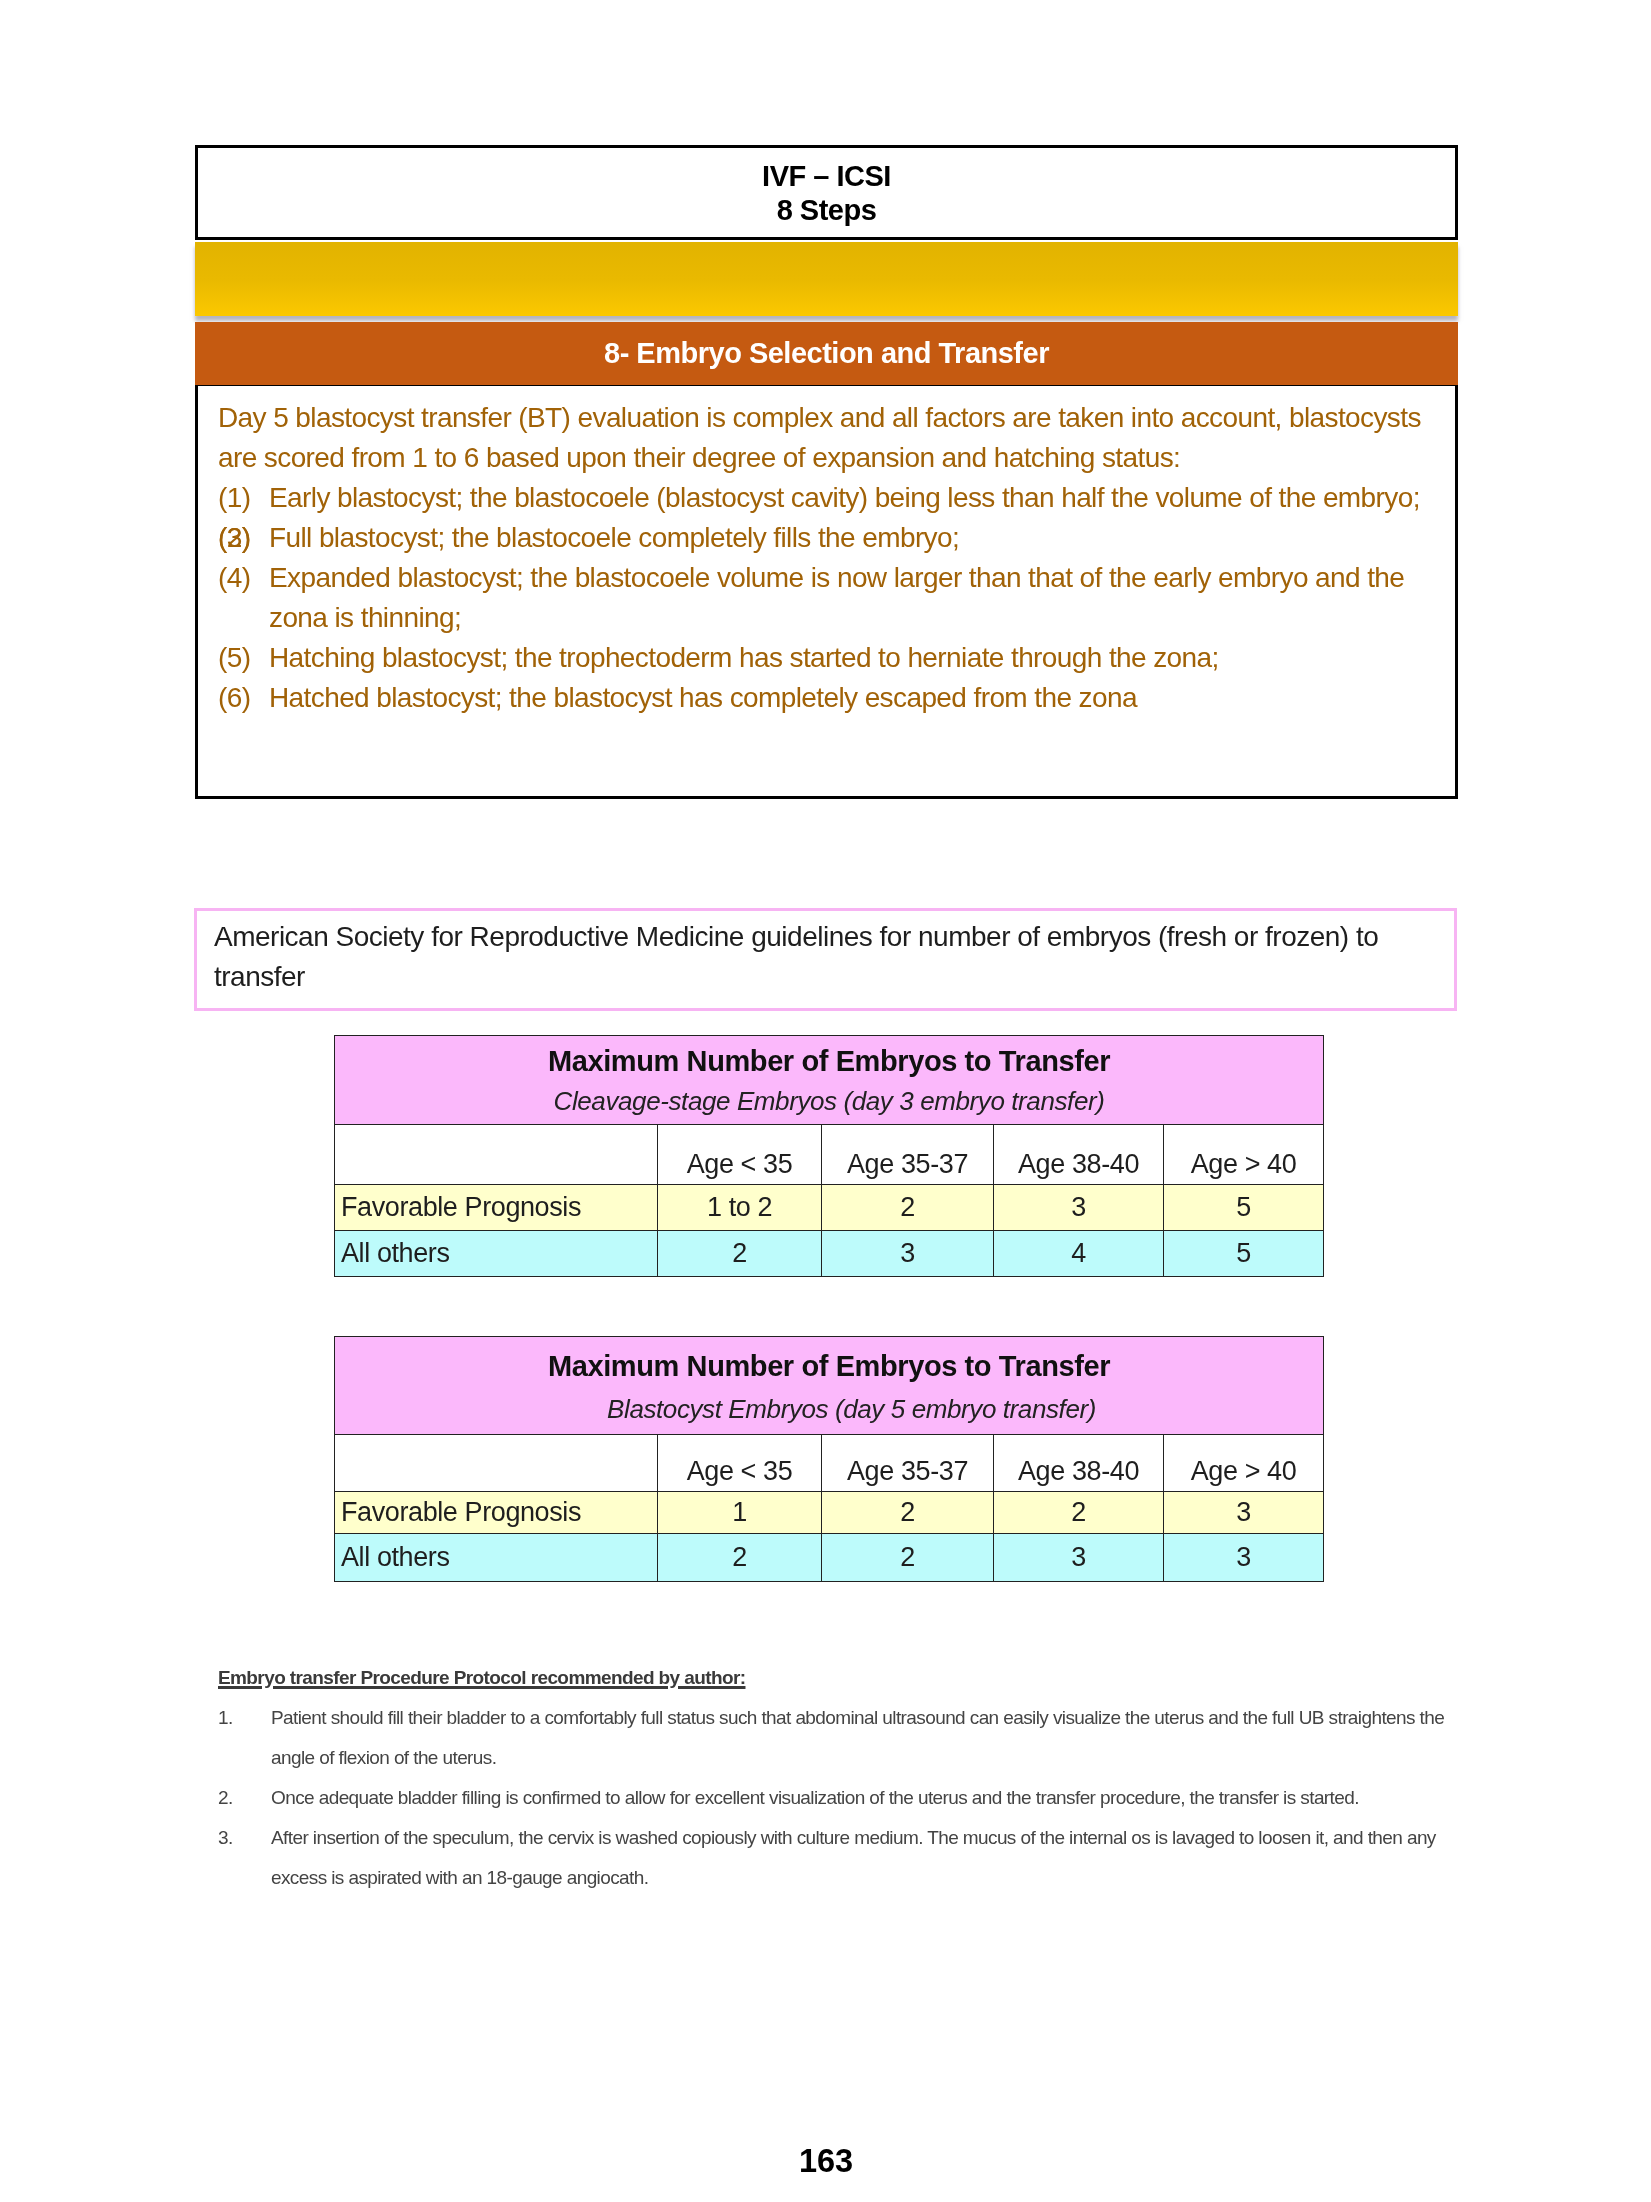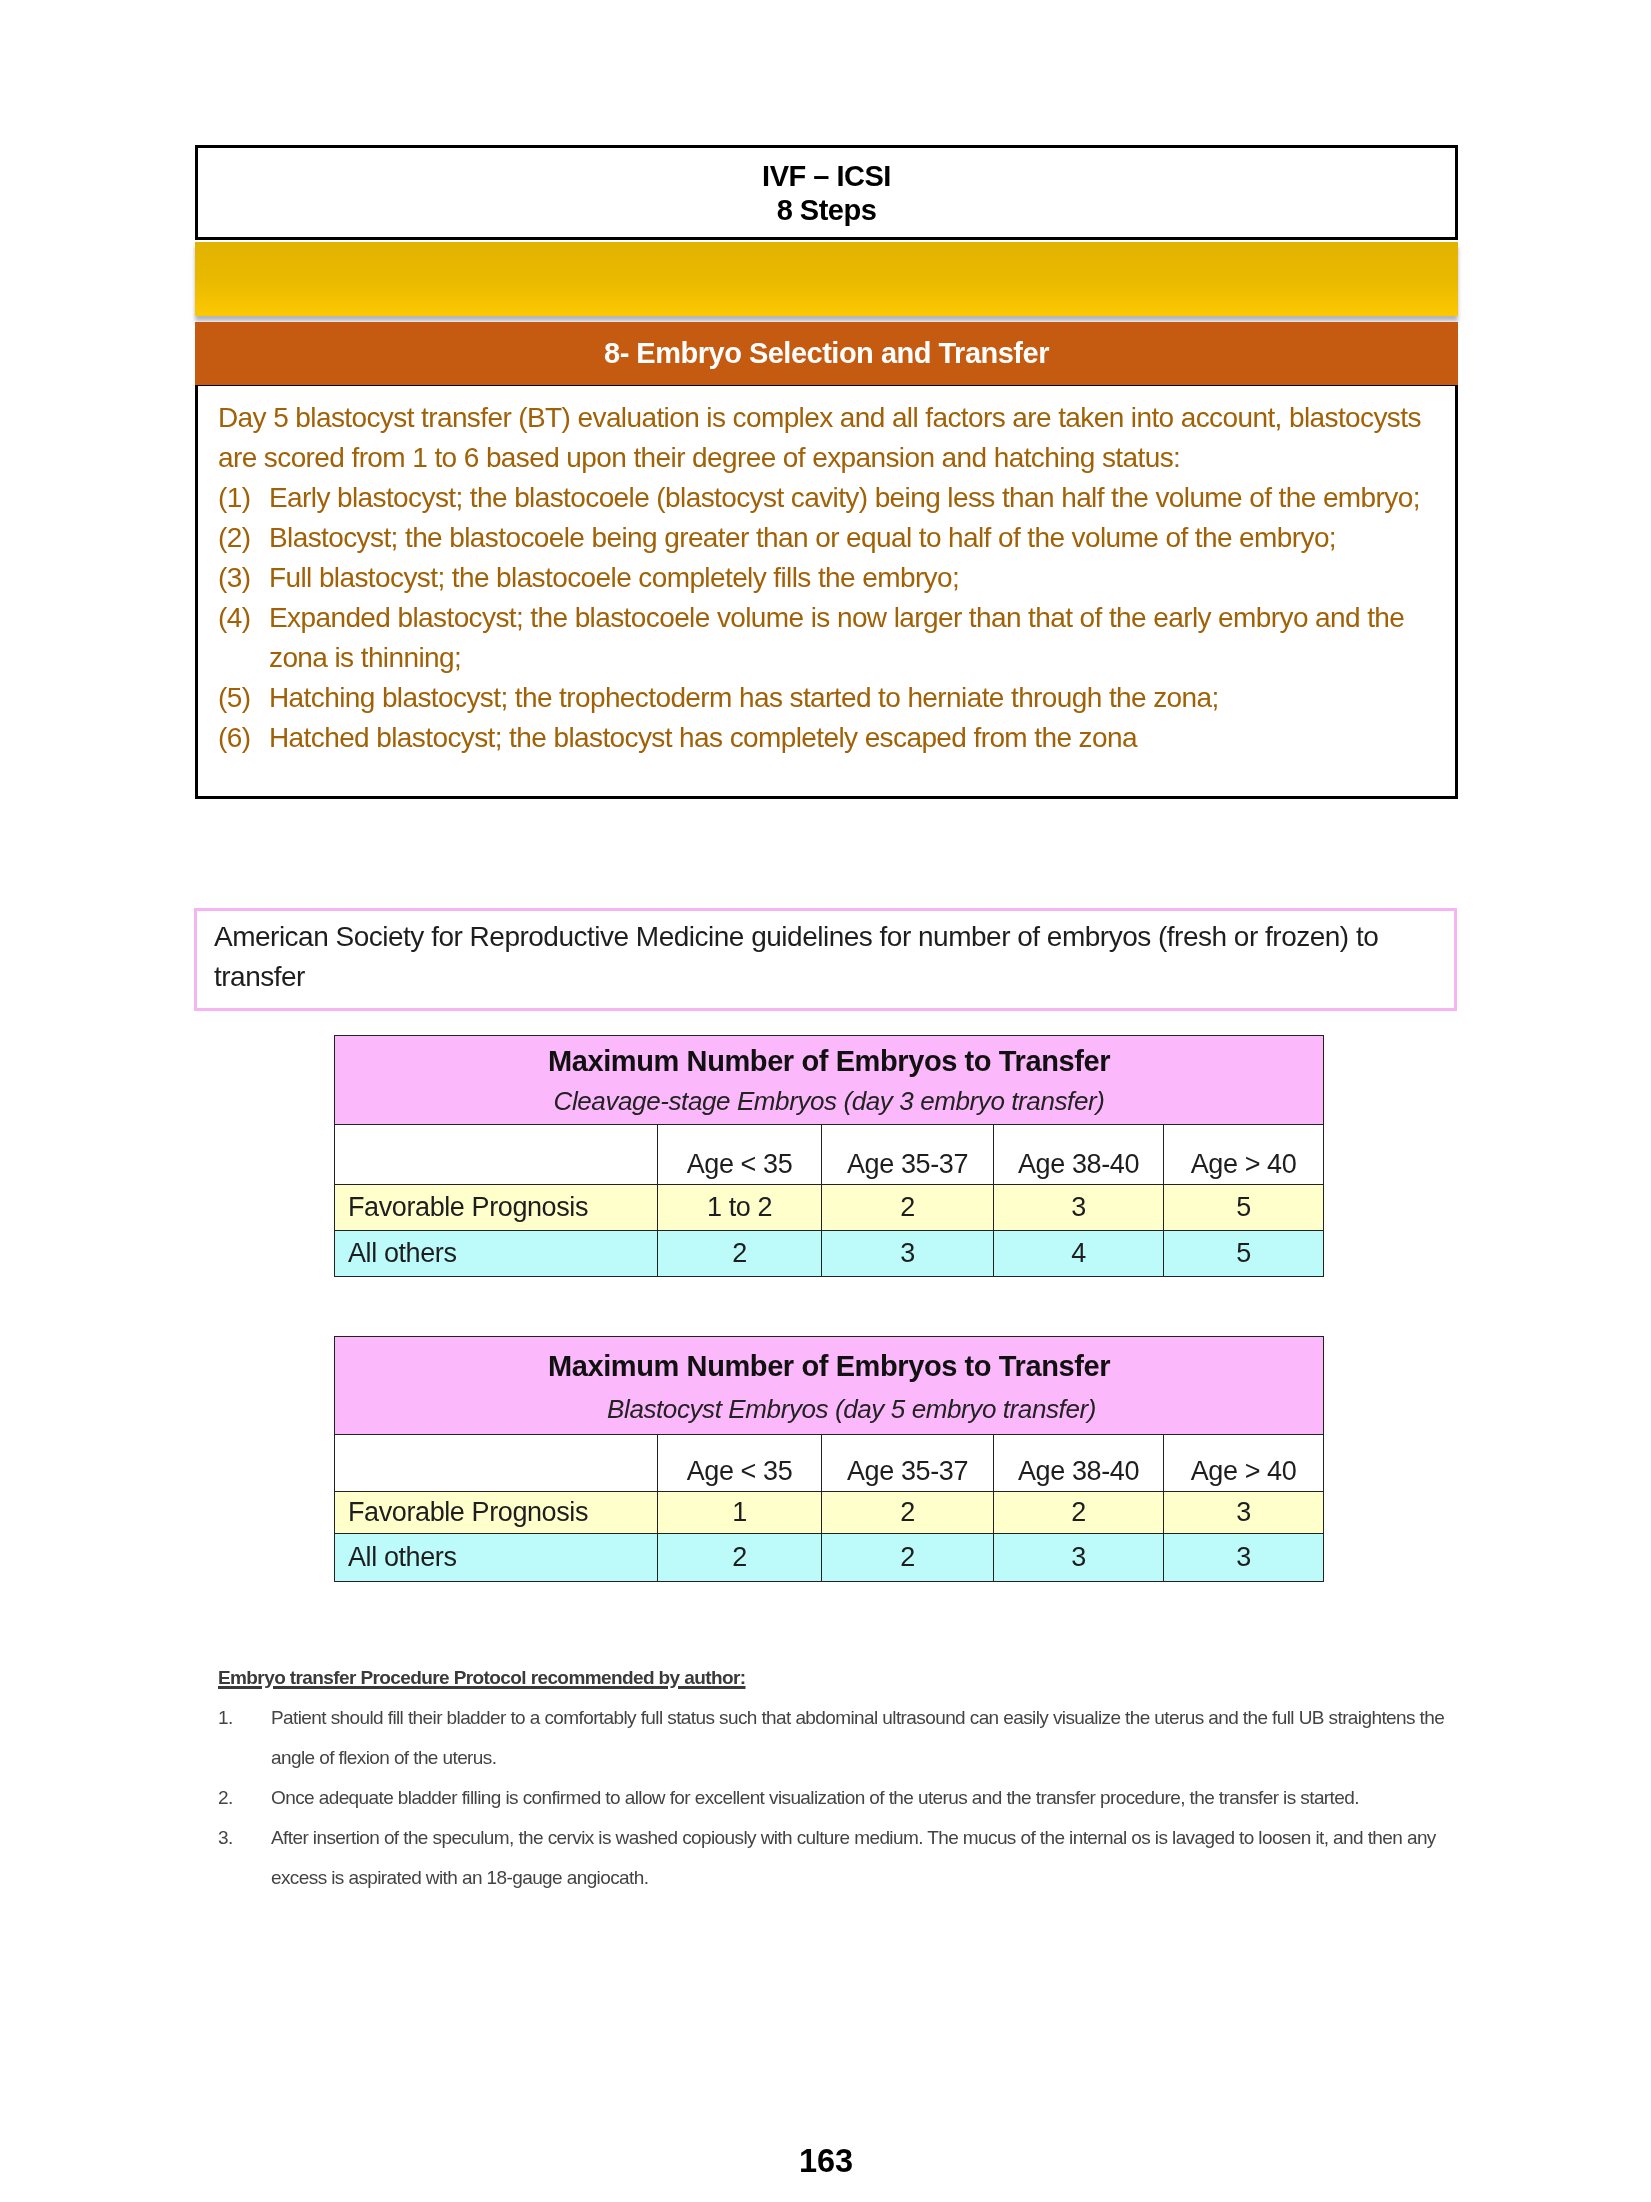--- a/index.html
+++ b/index.html
@@ -63,21 +63,21 @@
     }
     .emb-table td, .emb-table th { border: 1.9px solid #222; padding: 0; }
     .emb-table .hdr-band { background: #FBB8FB; text-align: center; }
     .emb-table .hdr-title { font-weight: bold; font-size: 29px; color: #111; }
     .emb-table .hdr-sub { font-style: italic; font-size: 26px; color: #222; }
     .emb-table .col-hdr td { background: #fff; text-align: center; vertical-align: bottom; padding-bottom: 3.8px; }
     .emb-table .col-hdr td.label { text-align: left; }
     .emb-table tr.fav td { background: #FFFFCC; }
     .emb-table tr.oth td { background: #BDFBFB; }
     .emb-table tr.fav td, .emb-table tr.oth td { text-align: center; }
-    .emb-table td.rowlabel { text-align: left !important; padding-left: 13px; }
+    .emb-table td.rowlabel { text-align: left !important; padding-left: 6px; }
     #table-cleavage { top: 1035px; }
     #table-blastocyst { top: 1336px; }
 
     
     #protocol {
       left: 218px; top: 1658px; width: 1243px;
       font-size: 19px; line-height: 40px; color: #444; letter-spacing: -0.6px;
     }
     #protocol .heading { font-weight: bold; text-decoration: underline; color: #3a3a3a; text-decoration-thickness: 2.9px; }
     #protocol ol { list-style: none; margin: 0; padding: 0; }
@@ -98,21 +98,21 @@
 </div>
 
 <div id="gold-band" class="abs"></div>
 
 <div id="section-header" class="abs">8- Embryo Selection and Transfer</div>
 
 <div id="content-box" class="abs">
   <p>Day 5 blastocyst transfer (BT) evaluation is complex and all factors are taken into account, blastocysts are scored from 1 to 6 based upon their degree of expansion and hatching status:</p>
   <ul class="stage-list">
     <li><span class="num">(1)</span><span>Early blastocyst; the blastocoele (blastocyst cavity) being less than half the volume of the embryo;</span></li>
-    <li><span class="num">(2)</span><span>Blastocyst; the blastocoele being greater than or equal to half of the volume of the embryo;</span></li>
+    <li><span class="num">(2)</span></li>
     <li><span class="num">(3)</span><span>Full blastocyst; the blastocoele completely fills the embryo;</span></li>
     <li><span class="num">(4)</span><span>Expanded blastocyst; the blastocoele volume is now larger than that of the early embryo and the zona is thinning;</span></li>
     <li><span class="num">(5)</span><span>Hatching blastocyst; the trophectoderm has started to herniate through the zona;</span></li>
     <li><span class="num">(6)</span><span>Hatched blastocyst; the blastocyst has completely escaped from the zona</span></li>
   </ul>
 </div>
 
 <div id="asrm-box" class="abs">
   <span>American Society for Reproductive Medicine guidelines for number of embryos (fresh or frozen) to transfer</span>
 </div>

